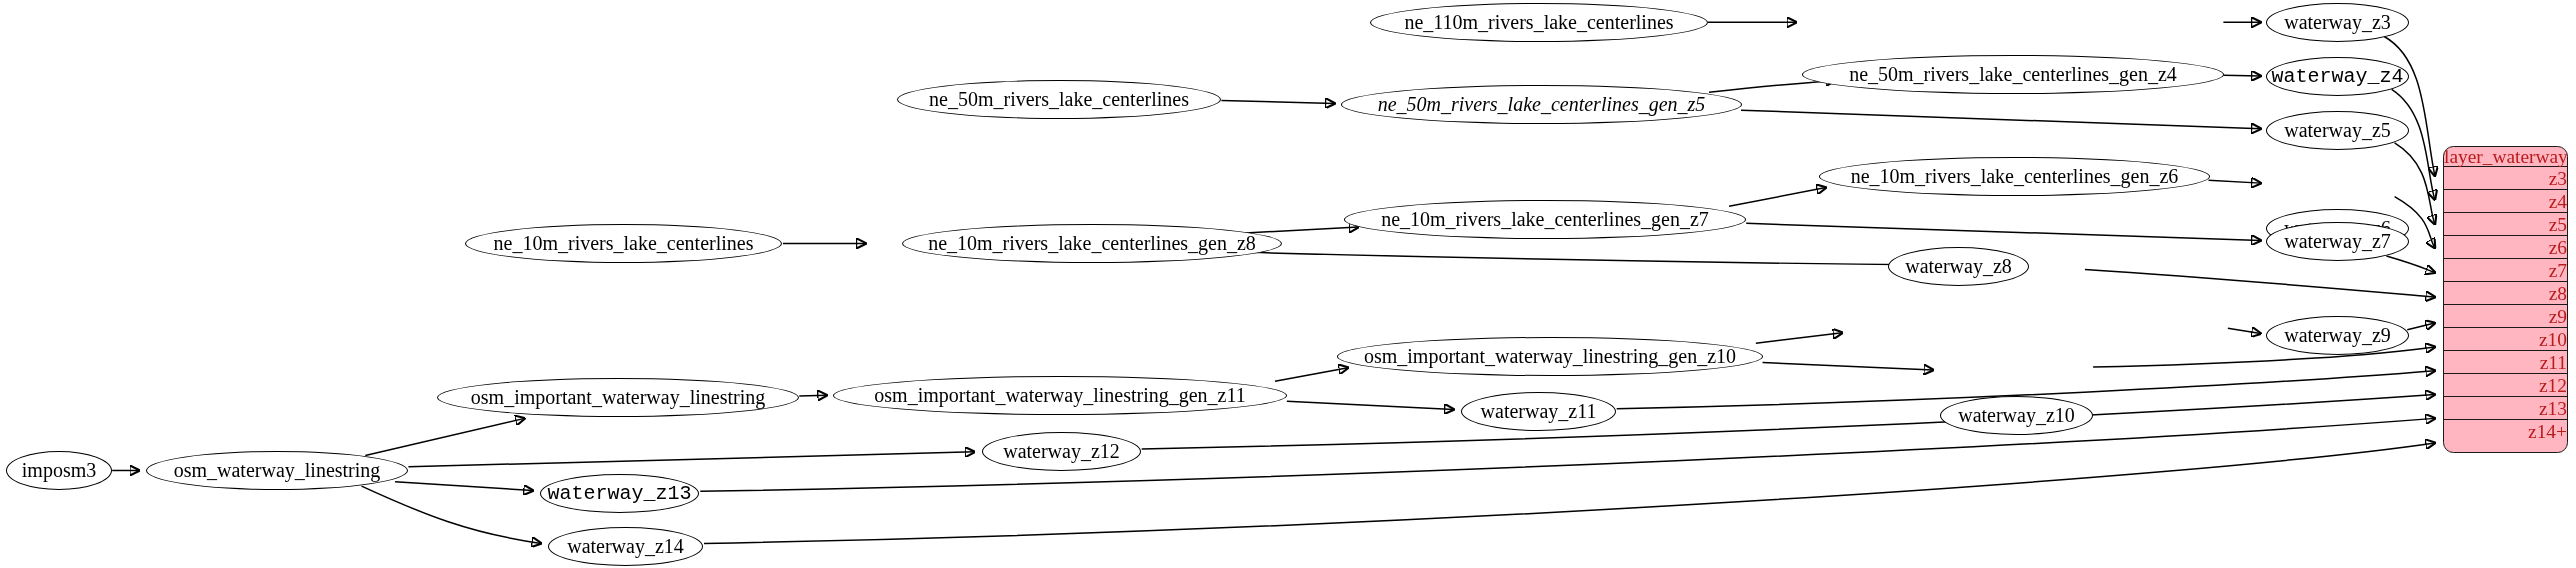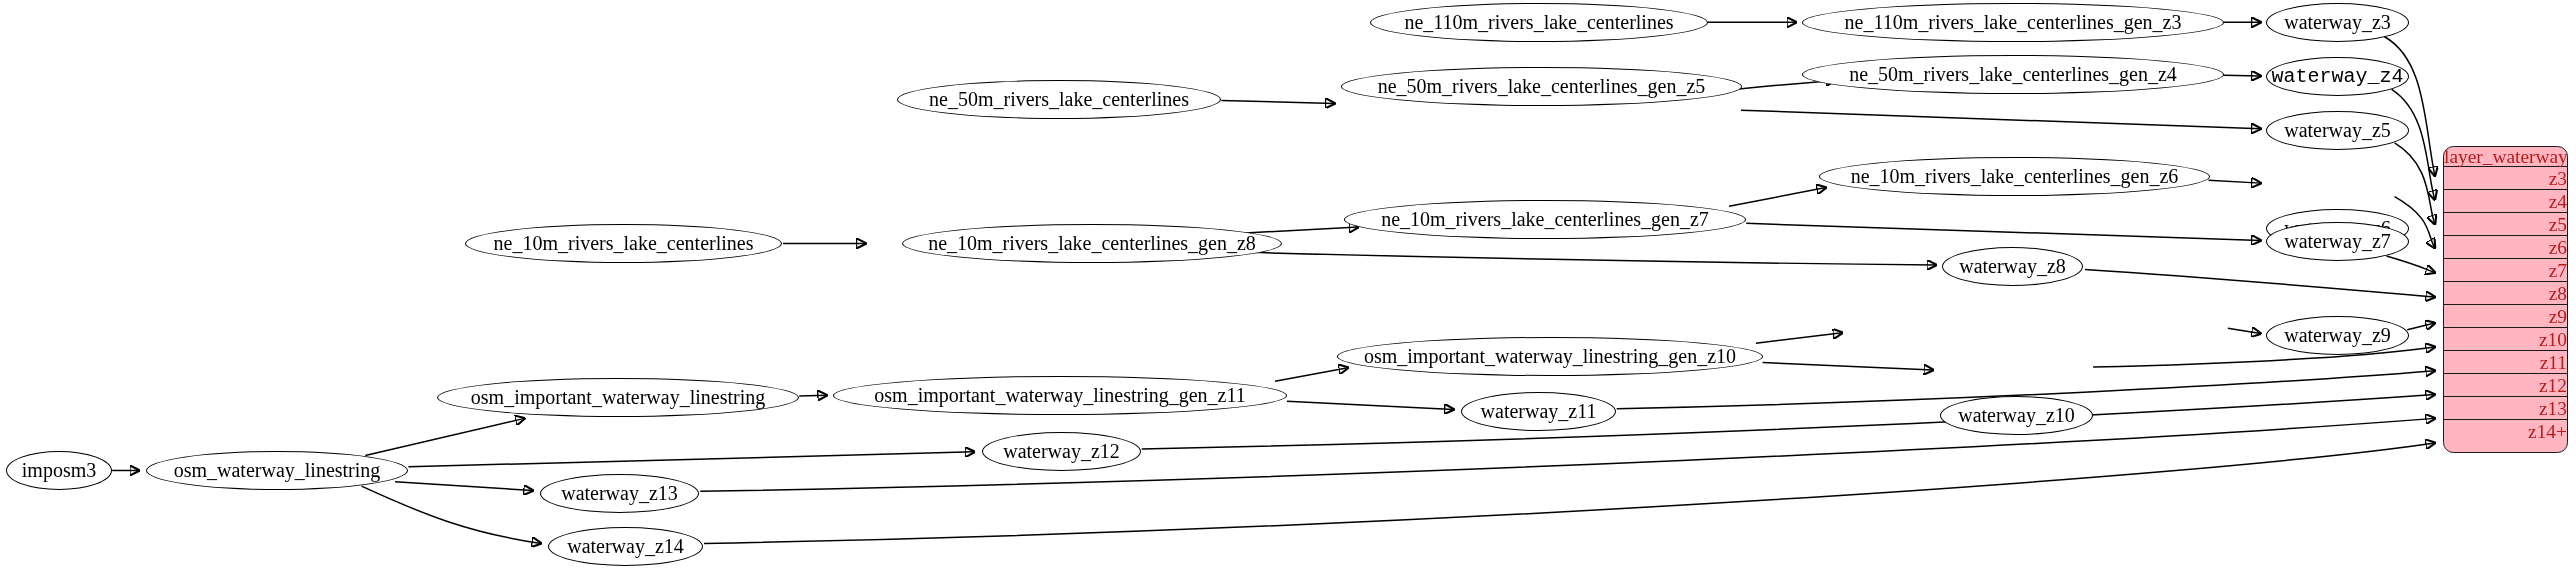--- a/index.html
+++ b/index.html
@@ -90,39 +90,38 @@
     <path d="M940,660 C1800,645 2800,598 3270,562" marker-end="url(#arrowhead)"></path>
     <path d="M945,730 C1900,712 2950,642 3270,595" marker-end="url(#arrowhead)"></path>
   </svg>
 
   <div class="node" style="left:6px;top:451px;width:106px;">imposm3</div>
   <div class="node" style="left:146px;top:451px;width:262px;">osm_waterway_linestring</div>
   <div class="node" style="left:437px;top:378px;width:362px;">osm_important_waterway_linestring</div>
   <div class="node" style="left:833px;top:376px;width:454px;">osm_important_waterway_linestring_gen_z11</div>
   <div class="node" style="left:1337px;top:337px;width:426px;">osm_important_waterway_linestring_gen_z10</div>
   <div class="node" style="left:1370px;top:3px;width:338px;">ne_110m_rivers_lake_centerlines</div>
-  <div class="node" style="left:1802px;top:3px;width:422px;">ne_110m_rivers_lake_centerlines_gen_z3</div>
   <div class="node" style="left:897px;top:80px;width:324px;">ne_50m_rivers_lake_centerlines</div>
-  <div class="node" style="left:1341px;top:67px;width:401px;">ne_50m_rivers_lake_centerlines_gen_z5</div>
+  <div class="node" style="left:1341px;top:85px;width:401px;font-style:italic;">ne_50m_rivers_lake_centerlines_gen_z5</div>
   <div class="node" style="left:1802px;top:55px;width:422px;">ne_50m_rivers_lake_centerlines_gen_z4</div>
   <div class="node" style="left:465px;top:224px;width:317px;">ne_10m_rivers_lake_centerlines</div>
   <div class="node" style="left:902px;top:224px;width:380px;">ne_10m_rivers_lake_centerlines_gen_z8</div>
   <div class="node" style="left:1344px;top:200px;width:402px;">ne_10m_rivers_lake_centerlines_gen_z7</div>
   <div class="node" style="left:1819px;top:157px;width:391px;">ne_10m_rivers_lake_centerlines_gen_z6</div>
   <div class="node" style="left:2266px;top:3px;width:143px;">waterway_z3</div>
   <div class="node" style="left:2266px;top:57px;width:143px;font-family:Liberation Mono, monospace;">waterway_z4</div>
   <div class="node" style="left:2266px;top:111px;width:143px;">waterway_z5</div>
   <div class="node" style="left:2266px;top:165px;width:143px;margin-top:44px;">waterway_z6</div>
   <div class="node" style="left:2266px;top:222px;width:143px;">waterway_z7</div>
-  <div class="node" style="left:1942px;top:247px;width:141px;">waterway_z8</div>
+  <div class="node" style="left:1888px;top:247px;width:141px;">waterway_z8</div>
   <div class="node" style="left:2266px;top:316px;width:143px;">waterway_z9</div>
   <div class="node" style="left:1940px;top:352px;width:153px;margin-top:44px;">waterway_z10</div>
   <div class="node" style="left:1461px;top:392px;width:155px;">waterway_z11</div>
   <div class="node" style="left:982px;top:432px;width:159px;">waterway_z12</div>
-  <div class="node" style="left:540px;top:474px;width:159px;">waterway_z13</div>
+  <div class="node" style="left:540px;top:474px;width:159px;font-family:Liberation Mono, monospace;">waterway_z13</div>
   <div class="node" style="left:548px;top:527px;width:155px;">waterway_z14</div>
 
   <div class="record">
     <div class="record-header">layer_waterway</div>
     <div class="record-row">z3</div>
     <div class="record-row">z4</div>
     <div class="record-row">z5</div>
     <div class="record-row">z6</div>
     <div class="record-row">z7</div>
     <div class="record-row">z8</div>

